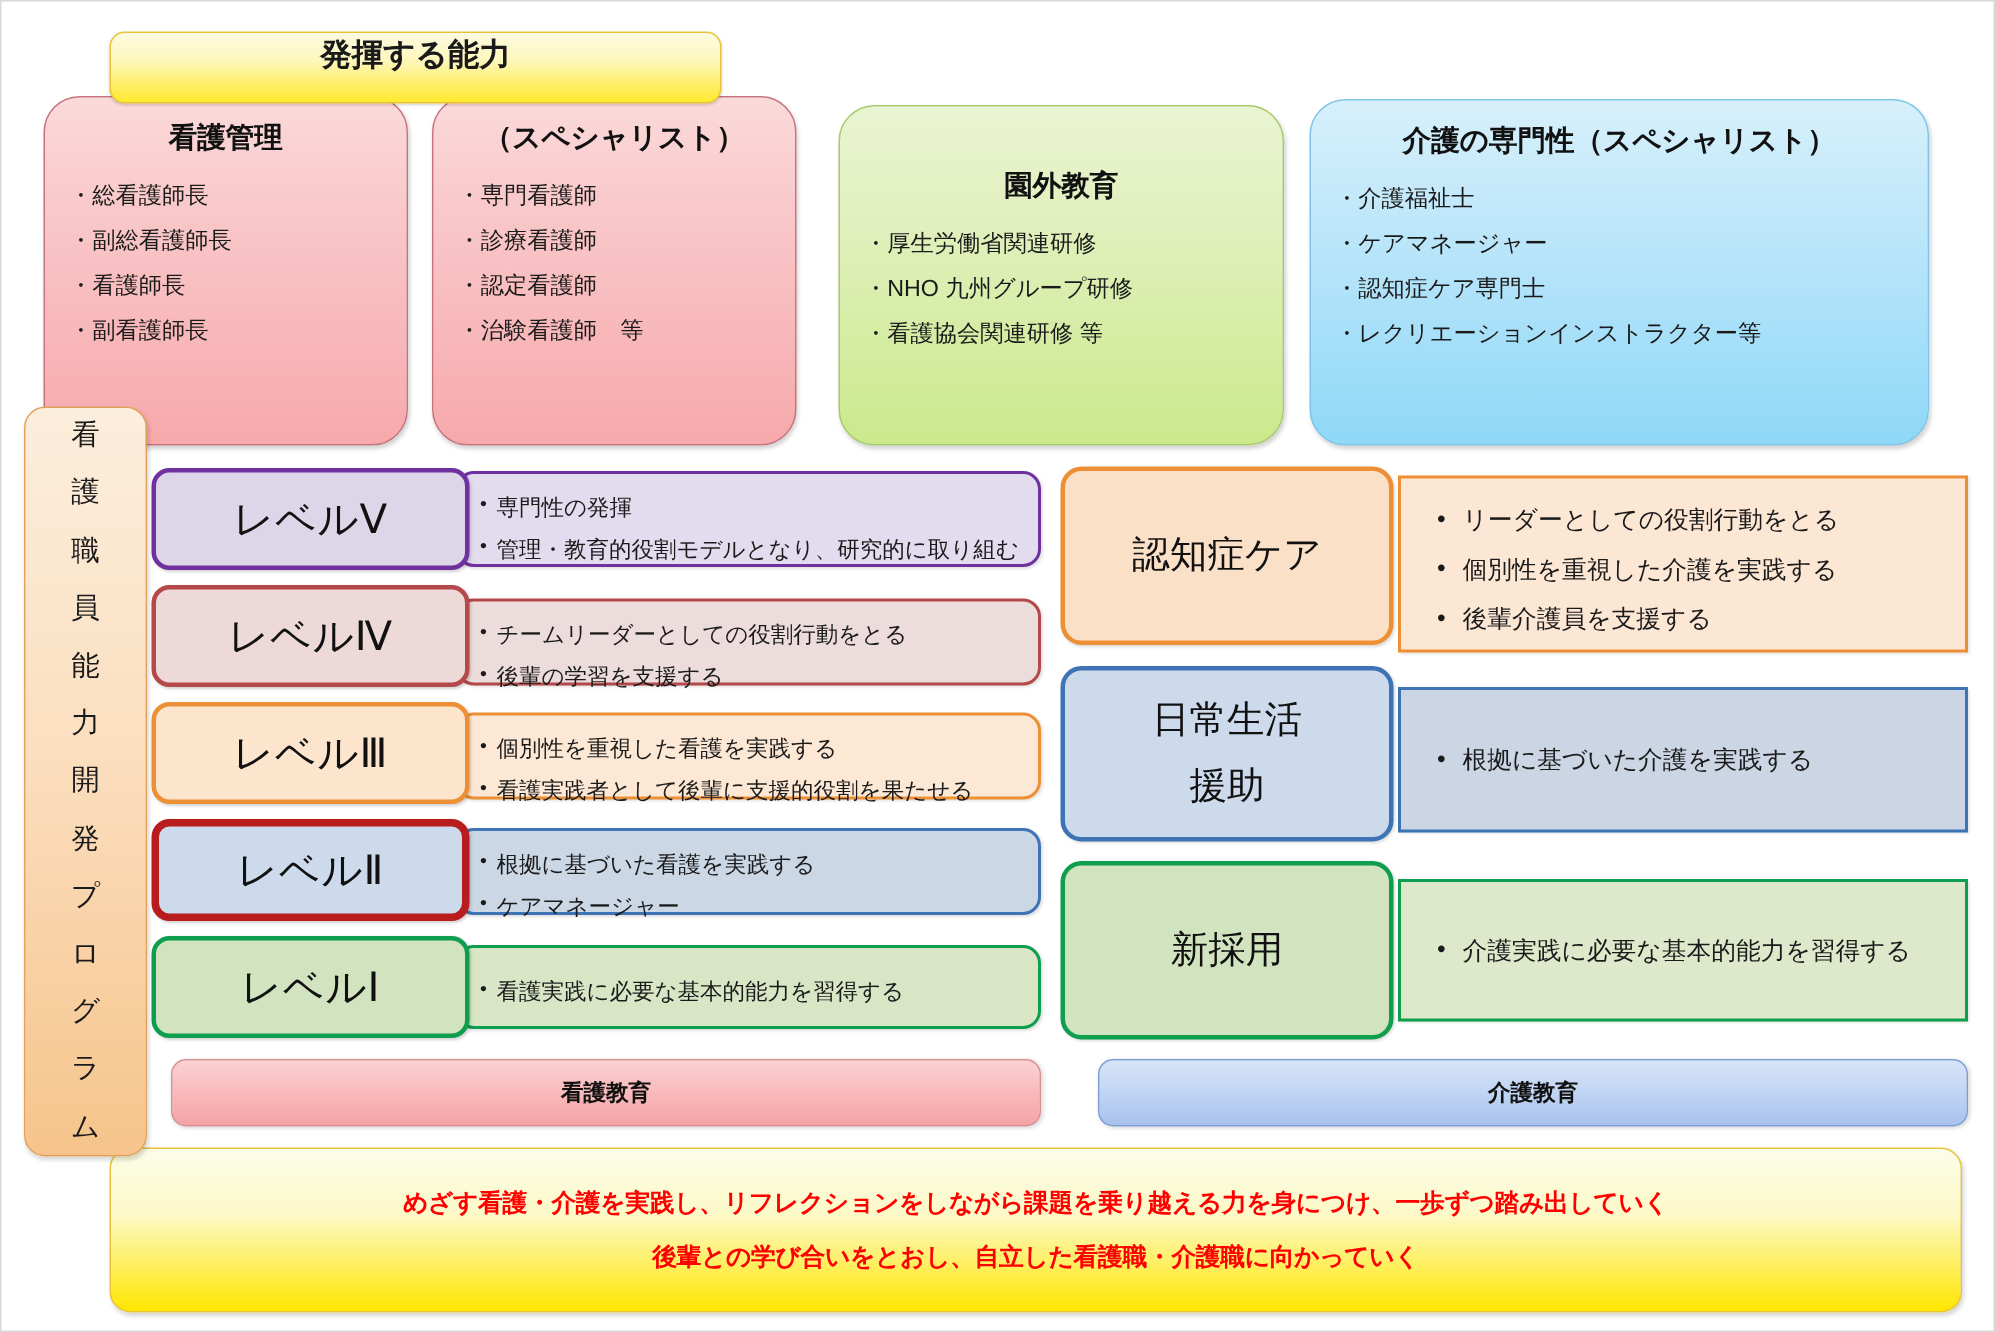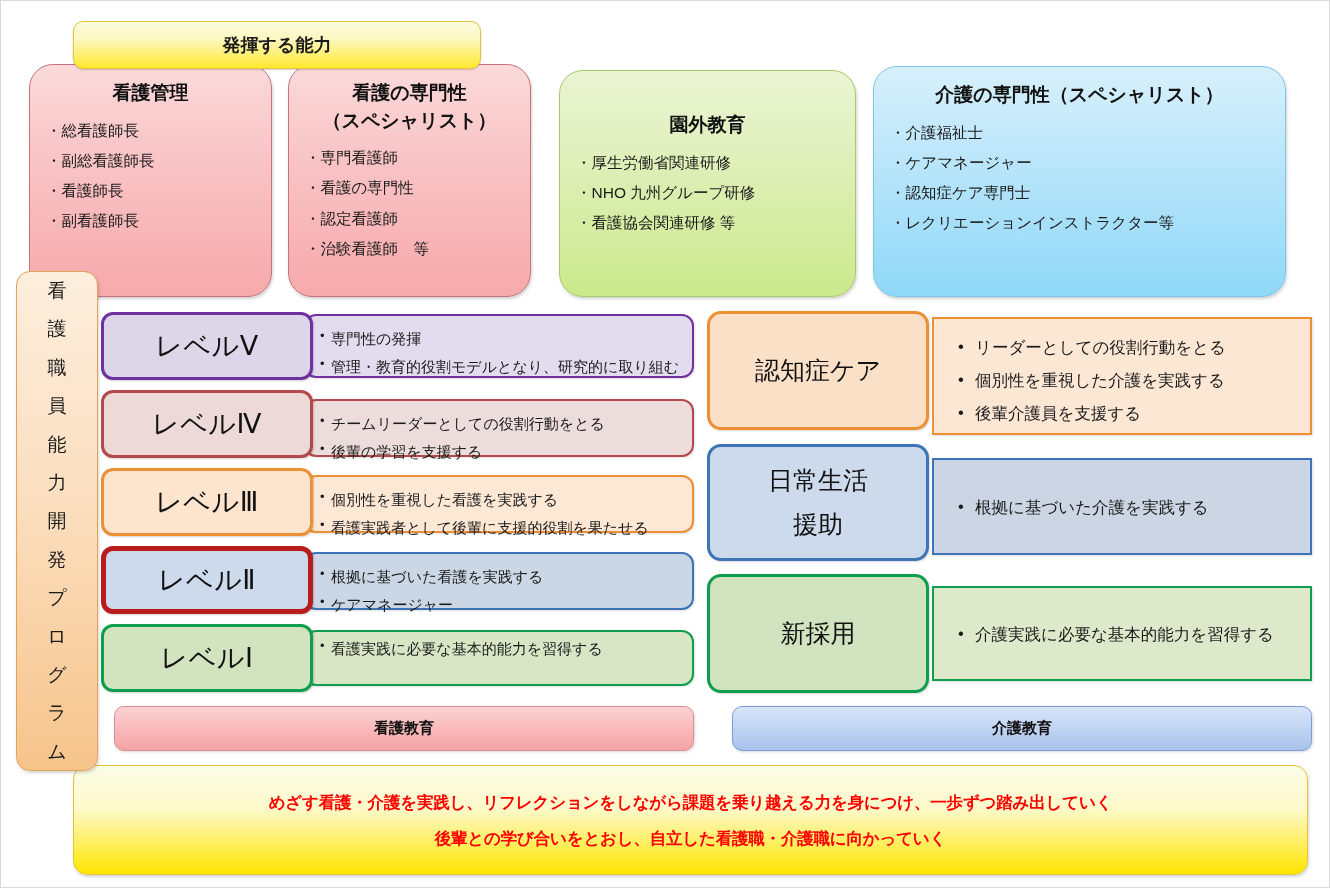--- a/index.html
+++ b/index.html
@@ -16,22 +16,22 @@
     box-sizing:border-box;
   }
   .box{position:absolute;box-sizing:border-box;}
 
   
   #hdr-capability{
     left:72px;top:20px;width:408px;height:48px;
     border:1px solid #e8c33a;
     border-radius:10px;
     background:linear-gradient(to bottom,#fdfbe0 0%,#fdf7bf 38%,#ffe92e 100%);
-    display:flex;align-items:center;justify-content:center;
-    font-weight:bold;font-size:18px;color:#1a1a1a;
+    display:flex;align-items:flex-start;justify-content:center;
+    font-weight:bold;font-size:21px;color:#1a1a1a;
     box-shadow:0 1px 2px rgba(0,0,0,.18);
     z-index:6;
   }
 
   
   .topcard{
     border-radius:24px;
     padding:14px 16px 10px 16px;
     box-shadow:1px 2px 3px rgba(0,0,0,.18);
     z-index:4;
@@ -169,25 +169,24 @@
   <div class="box topcard" id="card-kango-kanri">
     <div class="t">看護管理</div>
     <div class="li">・総看護師長</div>
     <div class="li">・副総看護師長</div>
     <div class="li">・看護師長</div>
     <div class="li">・副看護師長</div>
   </div>
 
   <div class="box topcard" id="card-kango-senmon">
     <div class="t">
-      <div>看護の専門性</div>
       <div>（スペシャリスト）</div>
     </div>
     <div class="li">・専門看護師</div>
-    <div class="li">・看護の専門性</div>
+    <div class="li">・診療看護師</div>
     <div class="li">・認定看護師</div>
     <div class="li">・治験看護師　等</div>
   </div>
 
   <div class="box topcard" id="card-engai">
     <div class="t" style="margin-top:26px;">園外教育</div>
     <div class="li">・厚生労働省関連研修</div>
     <div class="li">・NHO 九州グループ研修</div>
     <div class="li">・看護協会関連研修  等</div>
   </div>
@@ -241,21 +240,21 @@
   </div>
 
   <div class="box lvl-desc" style="left:303px;top:551px;width:390px;height:58px;border:2px solid #3e74b5;background:#ccd7e6;">
     <div class="li">根拠に基づいた看護を実践する</div>
     <div class="li">ケアマネージャー</div>
   </div>
   <div class="box lvl-label" style="left:100px;top:545px;width:212px;height:68px;border:5px solid #b91c1c;background:#ccdaeb;text-align:right;">
     <span>レベルⅡ</span>
   </div>
 
-  <div class="box lvl-desc" style="left:303px;top:629px;width:390px;height:56px;border:2px solid #0f9d4e;background:#d8e6c6;padding-top:3px;">
+  <div class="box lvl-desc" style="left:303px;top:629px;width:390px;height:56px;border:2px solid #0f9d4e;background:#d8e6c6;padding-top:16px;">
     <div class="li">看護実践に必要な基本的能力を習得する</div>
   </div>
   <div class="box lvl-label" style="left:100px;top:623px;width:212px;height:68px;border:3px solid #0f9d4e;background:#d2e3bf;">
     <span>レベルⅠ</span>
   </div>
 
   <div class="box care-desc" style="left:931px;top:316px;width:380px;height:118px;border:2px solid #ed9035;background:#fce6d4;">
     <div class="li">リーダーとしての役割行動をとる</div>
     <div class="li">個別性を重視した介護を実践する</div>
     <div class="li">後輩介護員を支援する</div>

